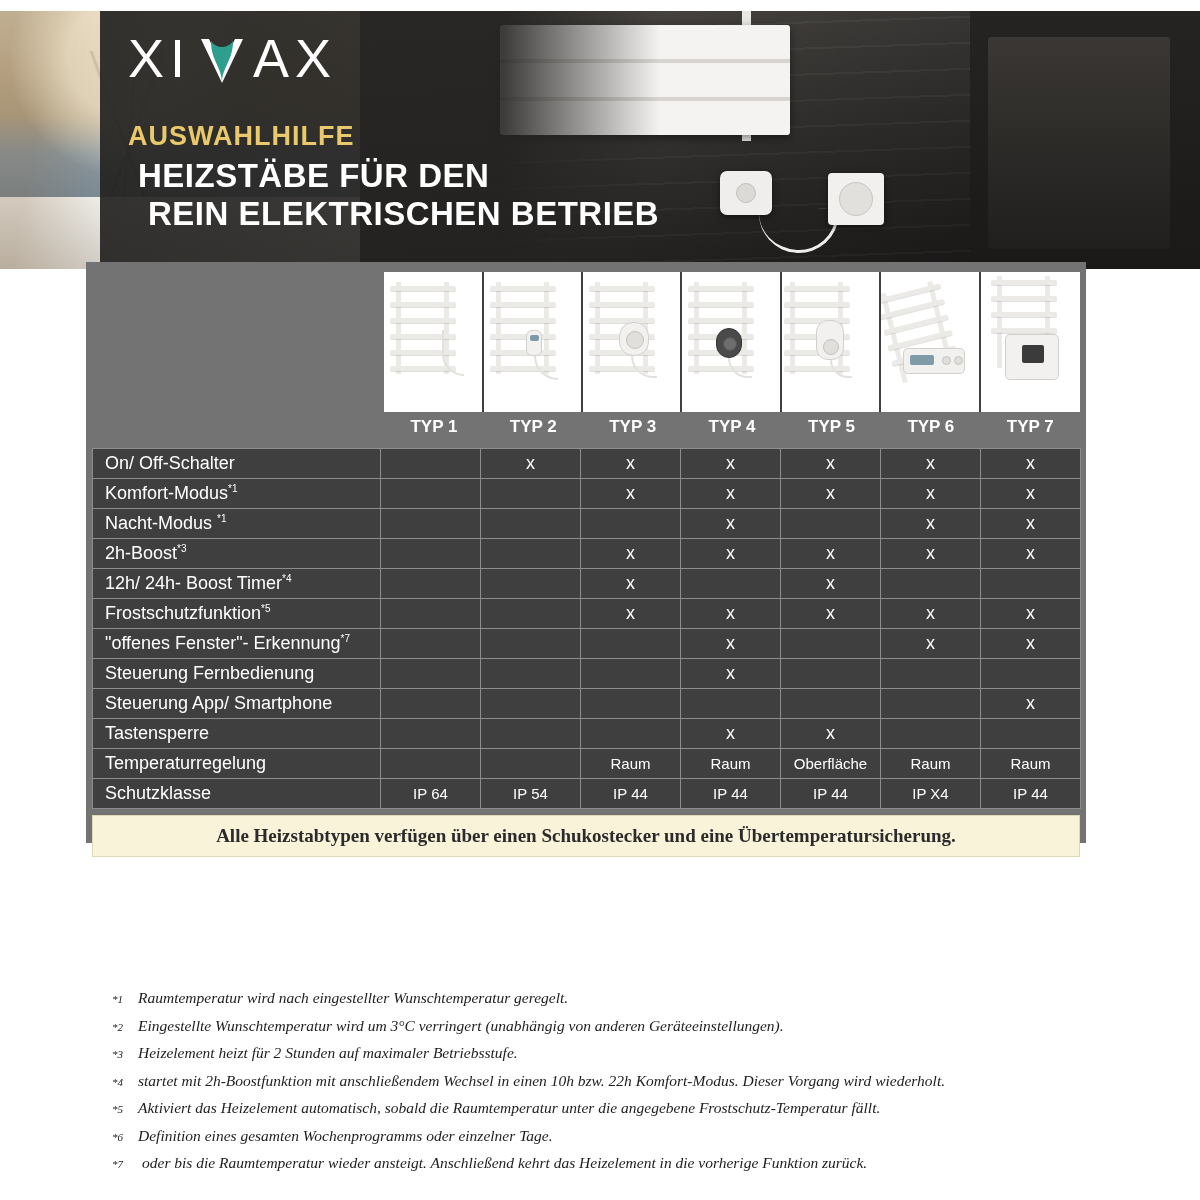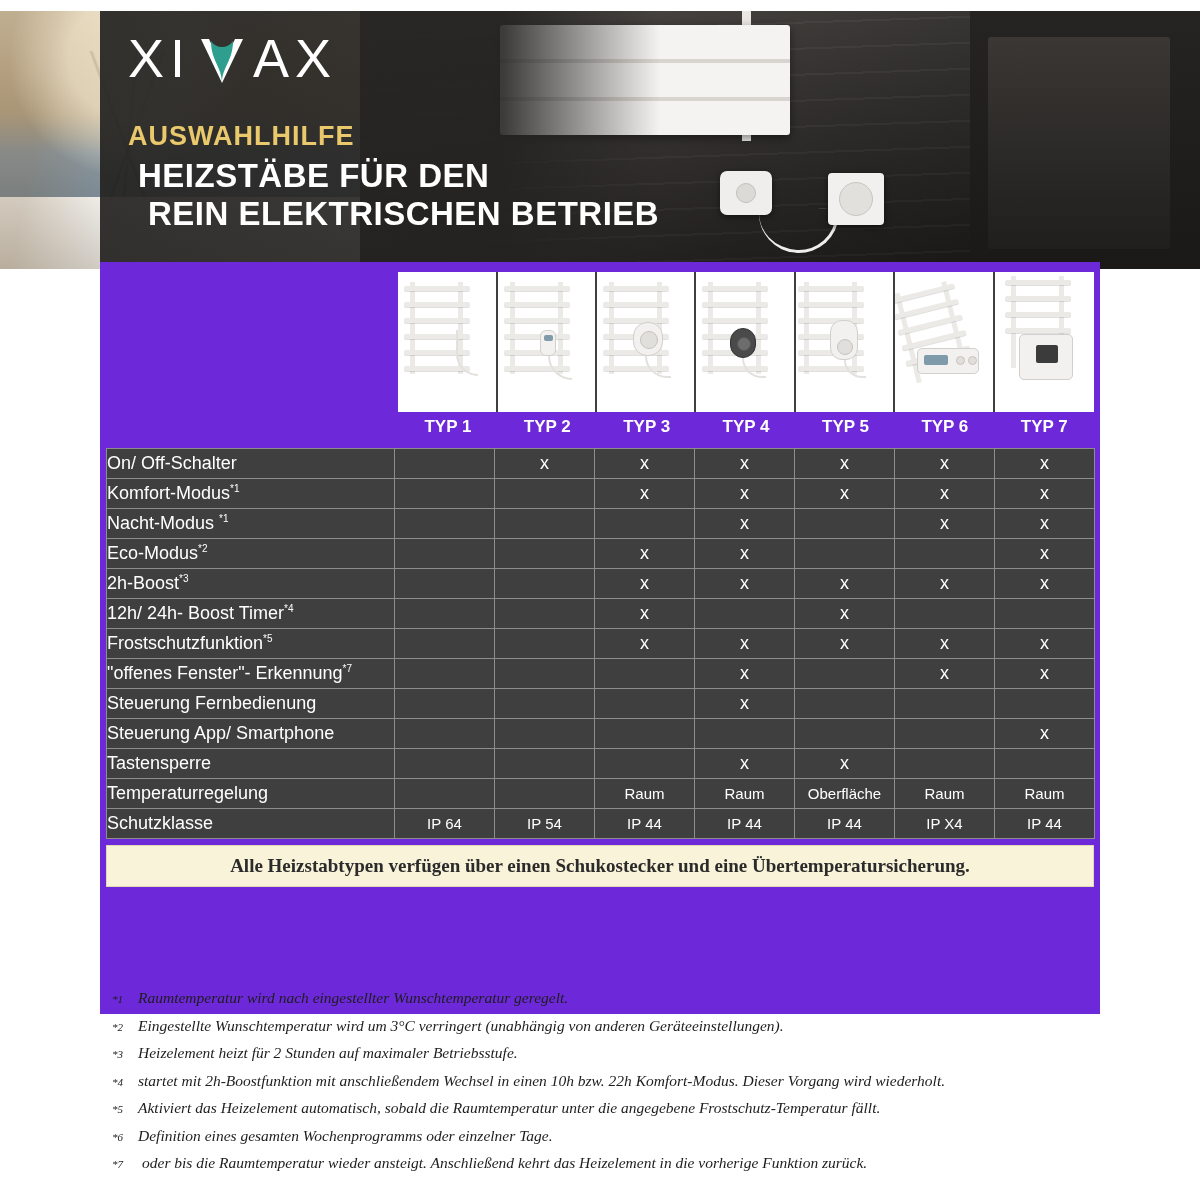--- a/index.html
+++ b/index.html
@@ -124,22 +124,22 @@
   .hero-h1{
     position:absolute; left:138px; top:146px;
     color:#ffffff; font-size:33px; font-weight:bold; letter-spacing:.5px;
     line-height:38px;
   }
   .hero-h1 span{ display:block; }
   .hero-h1 span:nth-child(2){ margin-left:10px; }
 
   
   .panel{
-    position:absolute; left:100px; top:262px; width:1000px; height:752px;
-    background:#6d28d9;
+    position:absolute; left:86px; top:262px; width:1000px; height:581px;
+    background:#737373;
     padding:6px;
   }
   .thumbs{
     position:relative; height:140px; margin:4px 0 0 0;
     display:flex;
   }
   .thumb-spacer{ width:294px; }
   .thumb{
     width:100px; height:140px; background:#ffffff;
     border-right:2px solid #3f3f3f;
@@ -177,21 +177,21 @@
     width:988px; border-collapse:collapse; margin-top:6px;
     table-layout:fixed;
   }
   table.matrix td{
     border:1px solid #8d8d8d;
     height:30px; color:#ffffff; font-size:18px;
     text-align:center; vertical-align:middle;
     background:#3f3f3f;
   }
   table.matrix td.feat{
-    text-align:left; padding-left:0; width:288px; font-size:18px;
+    text-align:left; padding-left:12px; width:288px; font-size:18px;
   }
   table.matrix td.val{ width:100px; }
   table.matrix td.ipval{ font-size:15px; }
   table.matrix td.tempval{ font-size:15px; }
   sup{ font-size:10px; }
 
   .note{
     margin:6px 0 0 0; width:988px; height:42px;
     background:#f9f3d9; border:1px solid #e0d9b6;
     display:flex; align-items:center; justify-content:center;
@@ -412,30 +412,20 @@
           <td class="feat">Nacht-Modus <sup>*1</sup></td>
           <td class="val"></td>
           <td class="val"></td>
           <td class="val"></td>
           <td class="val">x</td>
           <td class="val"></td>
           <td class="val">x</td>
           <td class="val">x</td>
         </tr>
         <tr>
-          <td class="feat">Eco-Modus<sup>*2</sup></td>
-          <td class="val"></td>
-          <td class="val"></td>
-          <td class="val">x</td>
-          <td class="val">x</td>
-          <td class="val"></td>
-          <td class="val"></td>
-          <td class="val">x</td>
-        </tr>
-        <tr>
           <td class="feat">2h-Boost<sup>*3</sup></td>
           <td class="val"></td>
           <td class="val"></td>
           <td class="val">x</td>
           <td class="val">x</td>
           <td class="val">x</td>
           <td class="val">x</td>
           <td class="val">x</td>
         </tr>
         <tr>

